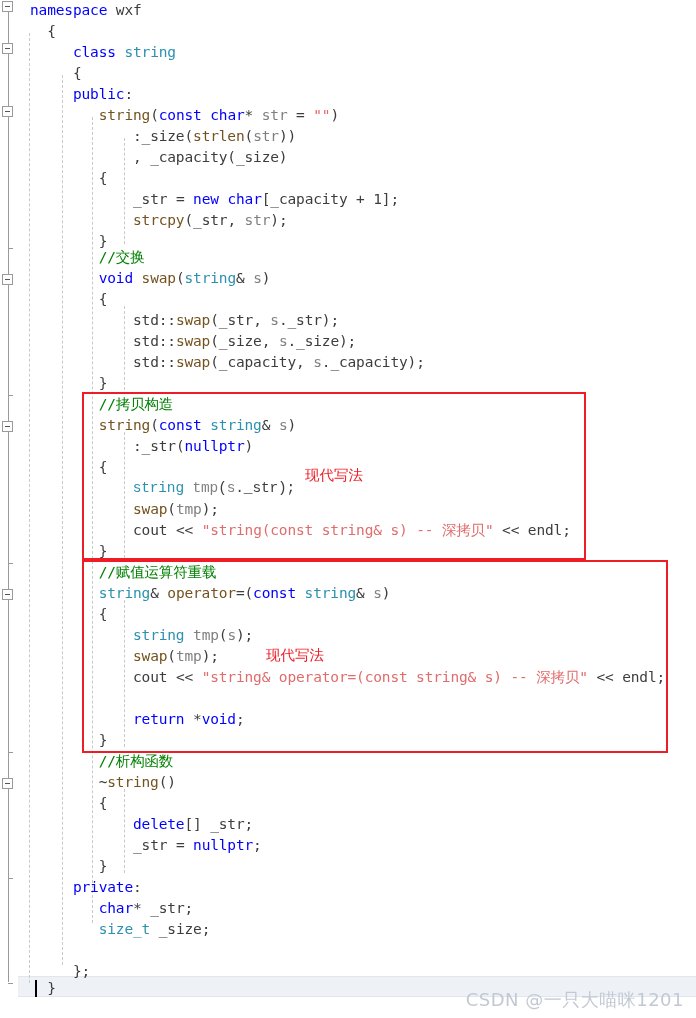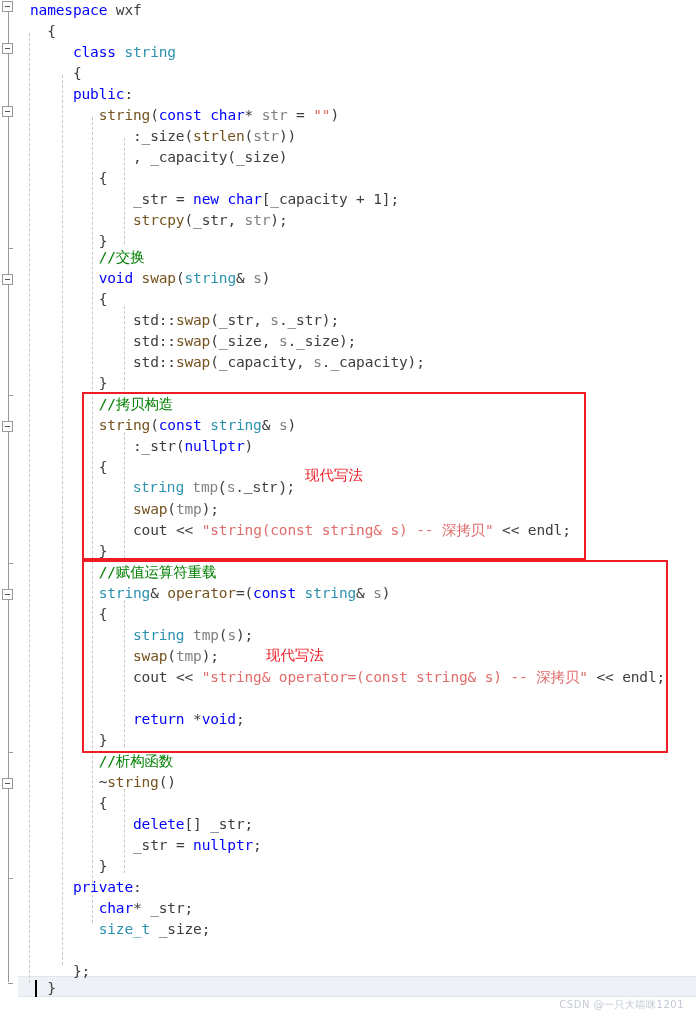--- a/index.html
+++ b/index.html
@@ -127,21 +127,21 @@
     height: 17px;
     background: #000000;
   }
 
   
   .watermark {
     position: absolute;
     right: 12px;
     bottom: 6px;
     color: #c3c9d4;
-    font-size: 10px;
+    font-size: 18px;
     font-family: "DejaVu Sans", "Liberation Sans", sans-serif;
     white-space: pre;
     letter-spacing: 0.5px;
   }
 </style>
 </head>
 <body>
 
 <div id="editor">
 

